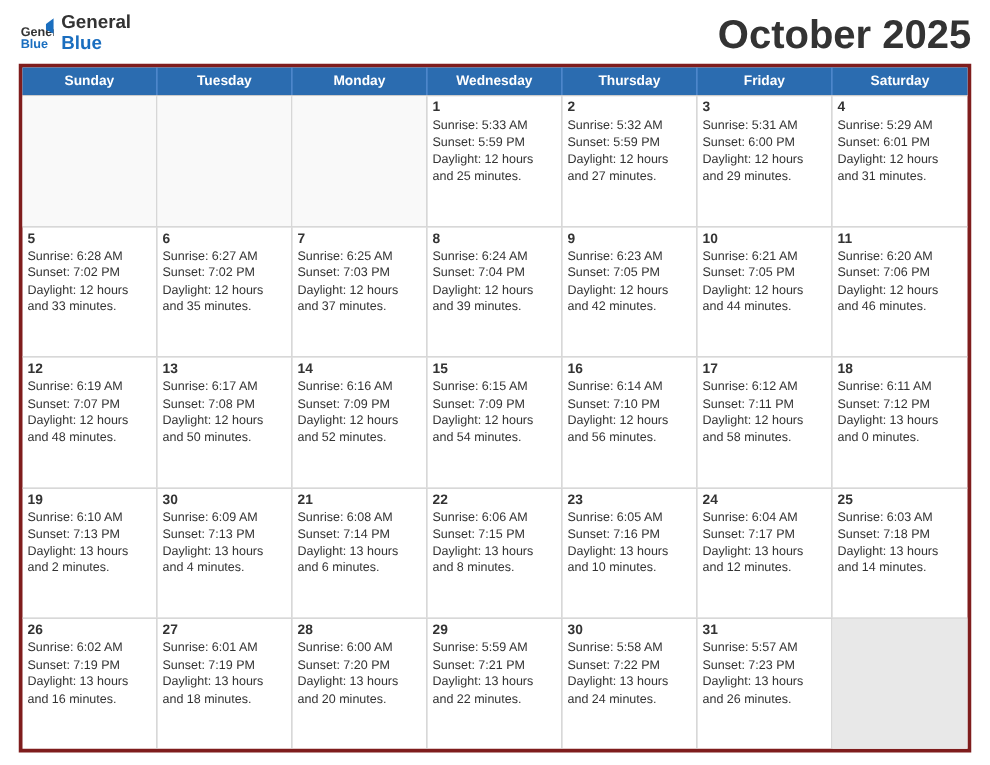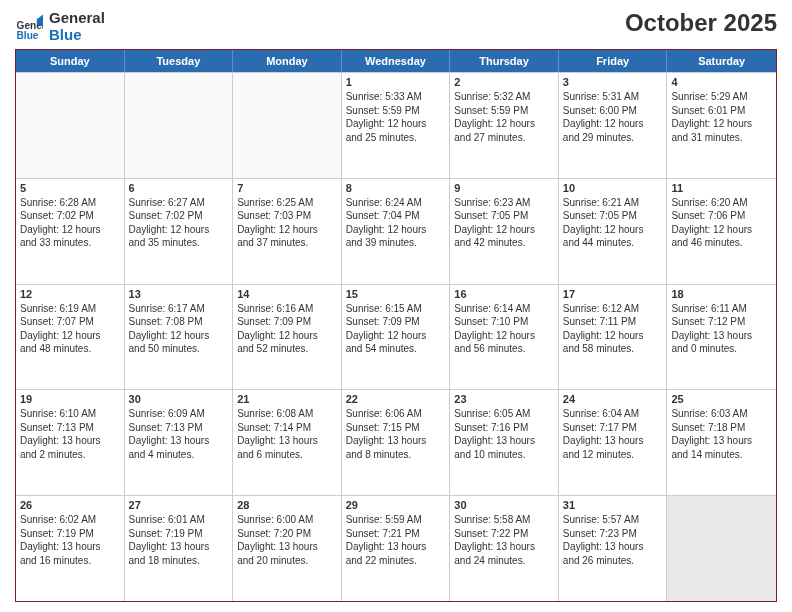--- a/index.html
+++ b/index.html
@@ -29,34 +29,34 @@
       gap: 4px;
     }
     .logo-icon {
       width: 28px;
       height: 28px;
     }
     .title-block {
       text-align: right;
     }
     .month-title {
-      font-size: 24px;
+      font-size: 32px;
       font-weight: bold;
       color: #333;
       line-height: 1.1;
     }
     .subtitle {
       font-size: 13px;
       color: #555;
     }
     .calendar {
       flex: 1;
       display: flex;
       flex-direction: column;
-      border: 1px solid #7f1d1d;
+      border: 3px solid #7f1d1d;
     }
     .cal-header {
       display: grid;
       grid-template-columns: repeat(7, 1fr);
       background: #2b6cb0;
     }
     .cal-header-cell {
       color: #fff;
       font-size: 11px;
       font-weight: bold;

